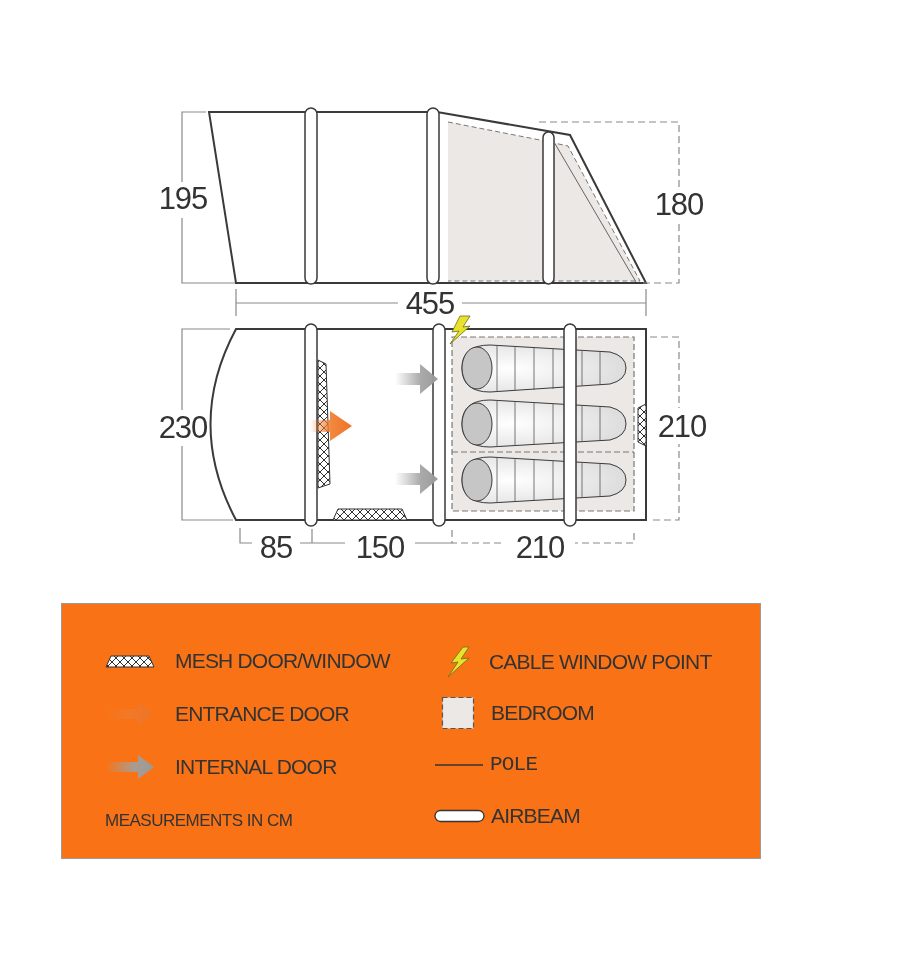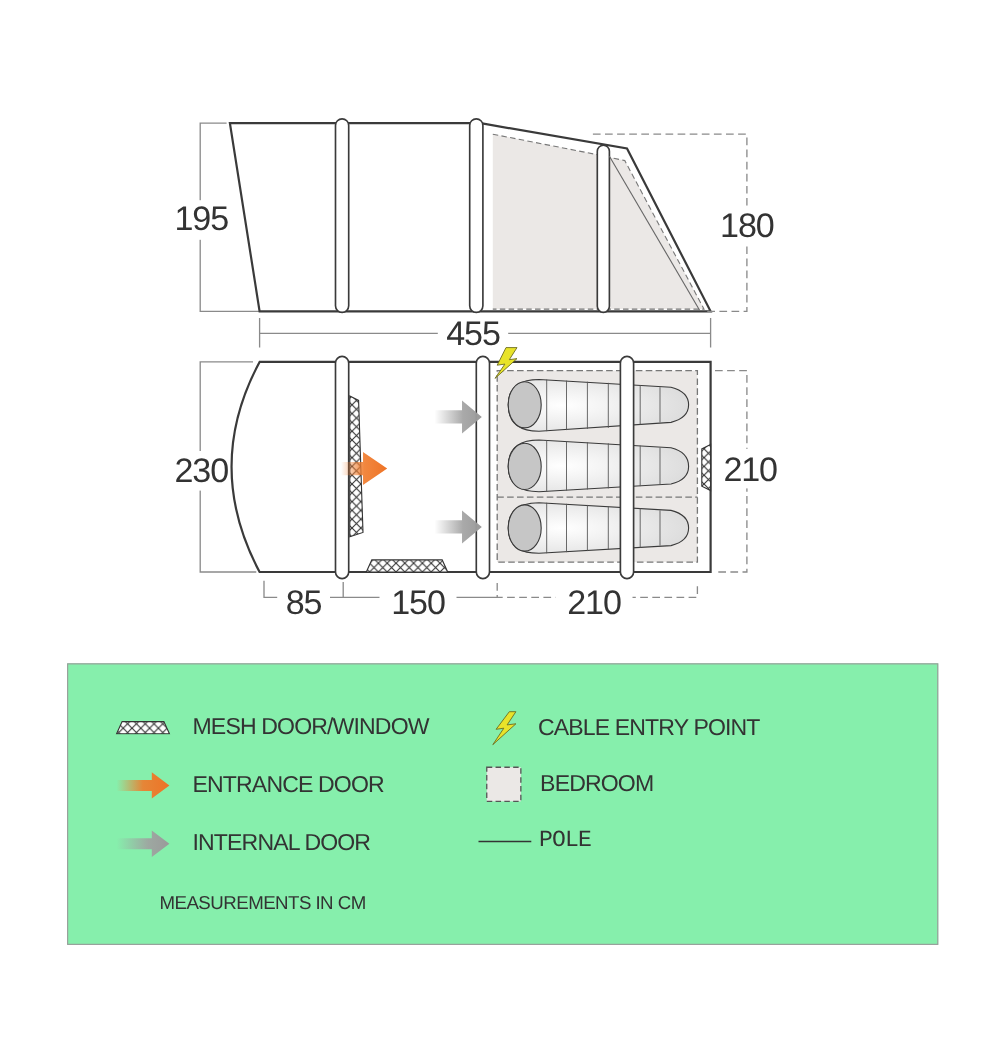--- a/index.html
+++ b/index.html
@@ -1,21 +1,21 @@
 <!DOCTYPE html>
 <html><head>
 <meta charset="utf-8">
 <style>
   html, body { margin:0; padding:0; background:#ffffff; }
   body { width:900px; height:959px; position:relative; overflow:hidden; font-family:"Liberation Sans", sans-serif; color:#333; }
   #diagram { position:absolute; left:0; top:0; }
   .dim { font-family:"Liberation Sans", sans-serif; font-size:31px; fill:#333; letter-spacing:-1px; }
-  .legend-box { position:absolute; left:61px; top:603px; width:792px; height:256px; border:1.5px solid #9a9a9a; box-sizing:border-box; background:#86efac; }
+  .legend-box { position:absolute; left:61px; top:603px; width:700px; height:256px; border:1.5px solid #9a9a9a; box-sizing:border-box; background:#f97316; }
   .legend-item { position:absolute; display:flex; align-items:center; font-size:21px; color:#333; letter-spacing:-0.8px; white-space:nowrap; }
-  .legend-note { position:absolute; font-size:17px; color:#333; letter-spacing:-0.5px; white-space:nowrap;margin-left:40px; }
+  .legend-note { position:absolute; font-size:17px; color:#333; letter-spacing:-0.5px; white-space:nowrap; }
 </style>
 </head>
 <body>
 
 <svg id="diagram" width="900" height="600" viewBox="0 0 900 600" xmlns="http://www.w3.org/2000/svg">
   <defs>
     <linearGradient id="orangeGrad" x1="0" x2="1" y1="0" y2="0">
       <stop offset="0" stop-color="#f07a2a" stop-opacity="0"></stop>
       <stop offset="0.5" stop-color="#f07a2a" stop-opacity="0.9"></stop>
       <stop offset="1" stop-color="#ee7326"></stop>
@@ -135,27 +135,33 @@
       <path d="M2 8 L34 8 L34 1 L50 13 L34 25 L34 18 L2 18 Z" fill="url(#greyGrad)"></path>
     </svg>
     <span>INTERNAL DOOR</span>
   </div>
   <div class="legend-note" style="left:43px; top:207px;">MEASUREMENTS IN CM</div>
 
   <div class="legend-item" style="left:383px; top:42px;">
     <svg width="28" height="32" style="margin-right:16px">
       <path d="M18 1 L6 17 L13 16 L3 31 L24 12 L16 13 L24 1 Z" fill="#e8e32a" stroke="#6a6a20" stroke-width="0.8"></path>
     </svg>
-    <span>CABLE ENTRY POINT</span>
+    <span>CABLE WINDOW POINT</span>
   </div>
   <div class="legend-item" style="left:379px; top:92px;justify-content:center;">
     <svg width="34" height="34" style="margin-right:16px">
       <rect x="1.5" y="1.5" width="31" height="31" fill="#ebe8e6" stroke="#555" stroke-width="1.2" stroke-dasharray="5,3"></rect>
     </svg>
     <span>BEDROOM</span>
   </div>
   <div class="legend-item" style="left:372px; top:149px;font-family:Liberation Mono, monospace;">
     <svg width="50" height="10" style="margin-right:6px">
       <line x1="1" y1="5" x2="49" y2="5" stroke="#333" stroke-width="1.4"></line>
     </svg>
     <span>POLE</span>
   </div>
+  <div class="legend-item" style="left:372px; top:200px;">
+    <svg width="52" height="14" style="margin-right:5px">
+      <rect x="1" y="1.5" width="49" height="11" rx="5.5" fill="#fff" stroke="#333" stroke-width="1.3"></rect>
+    </svg>
+    <span>AIRBEAM</span>
+  </div>
 </div>
 
 </body></html>

